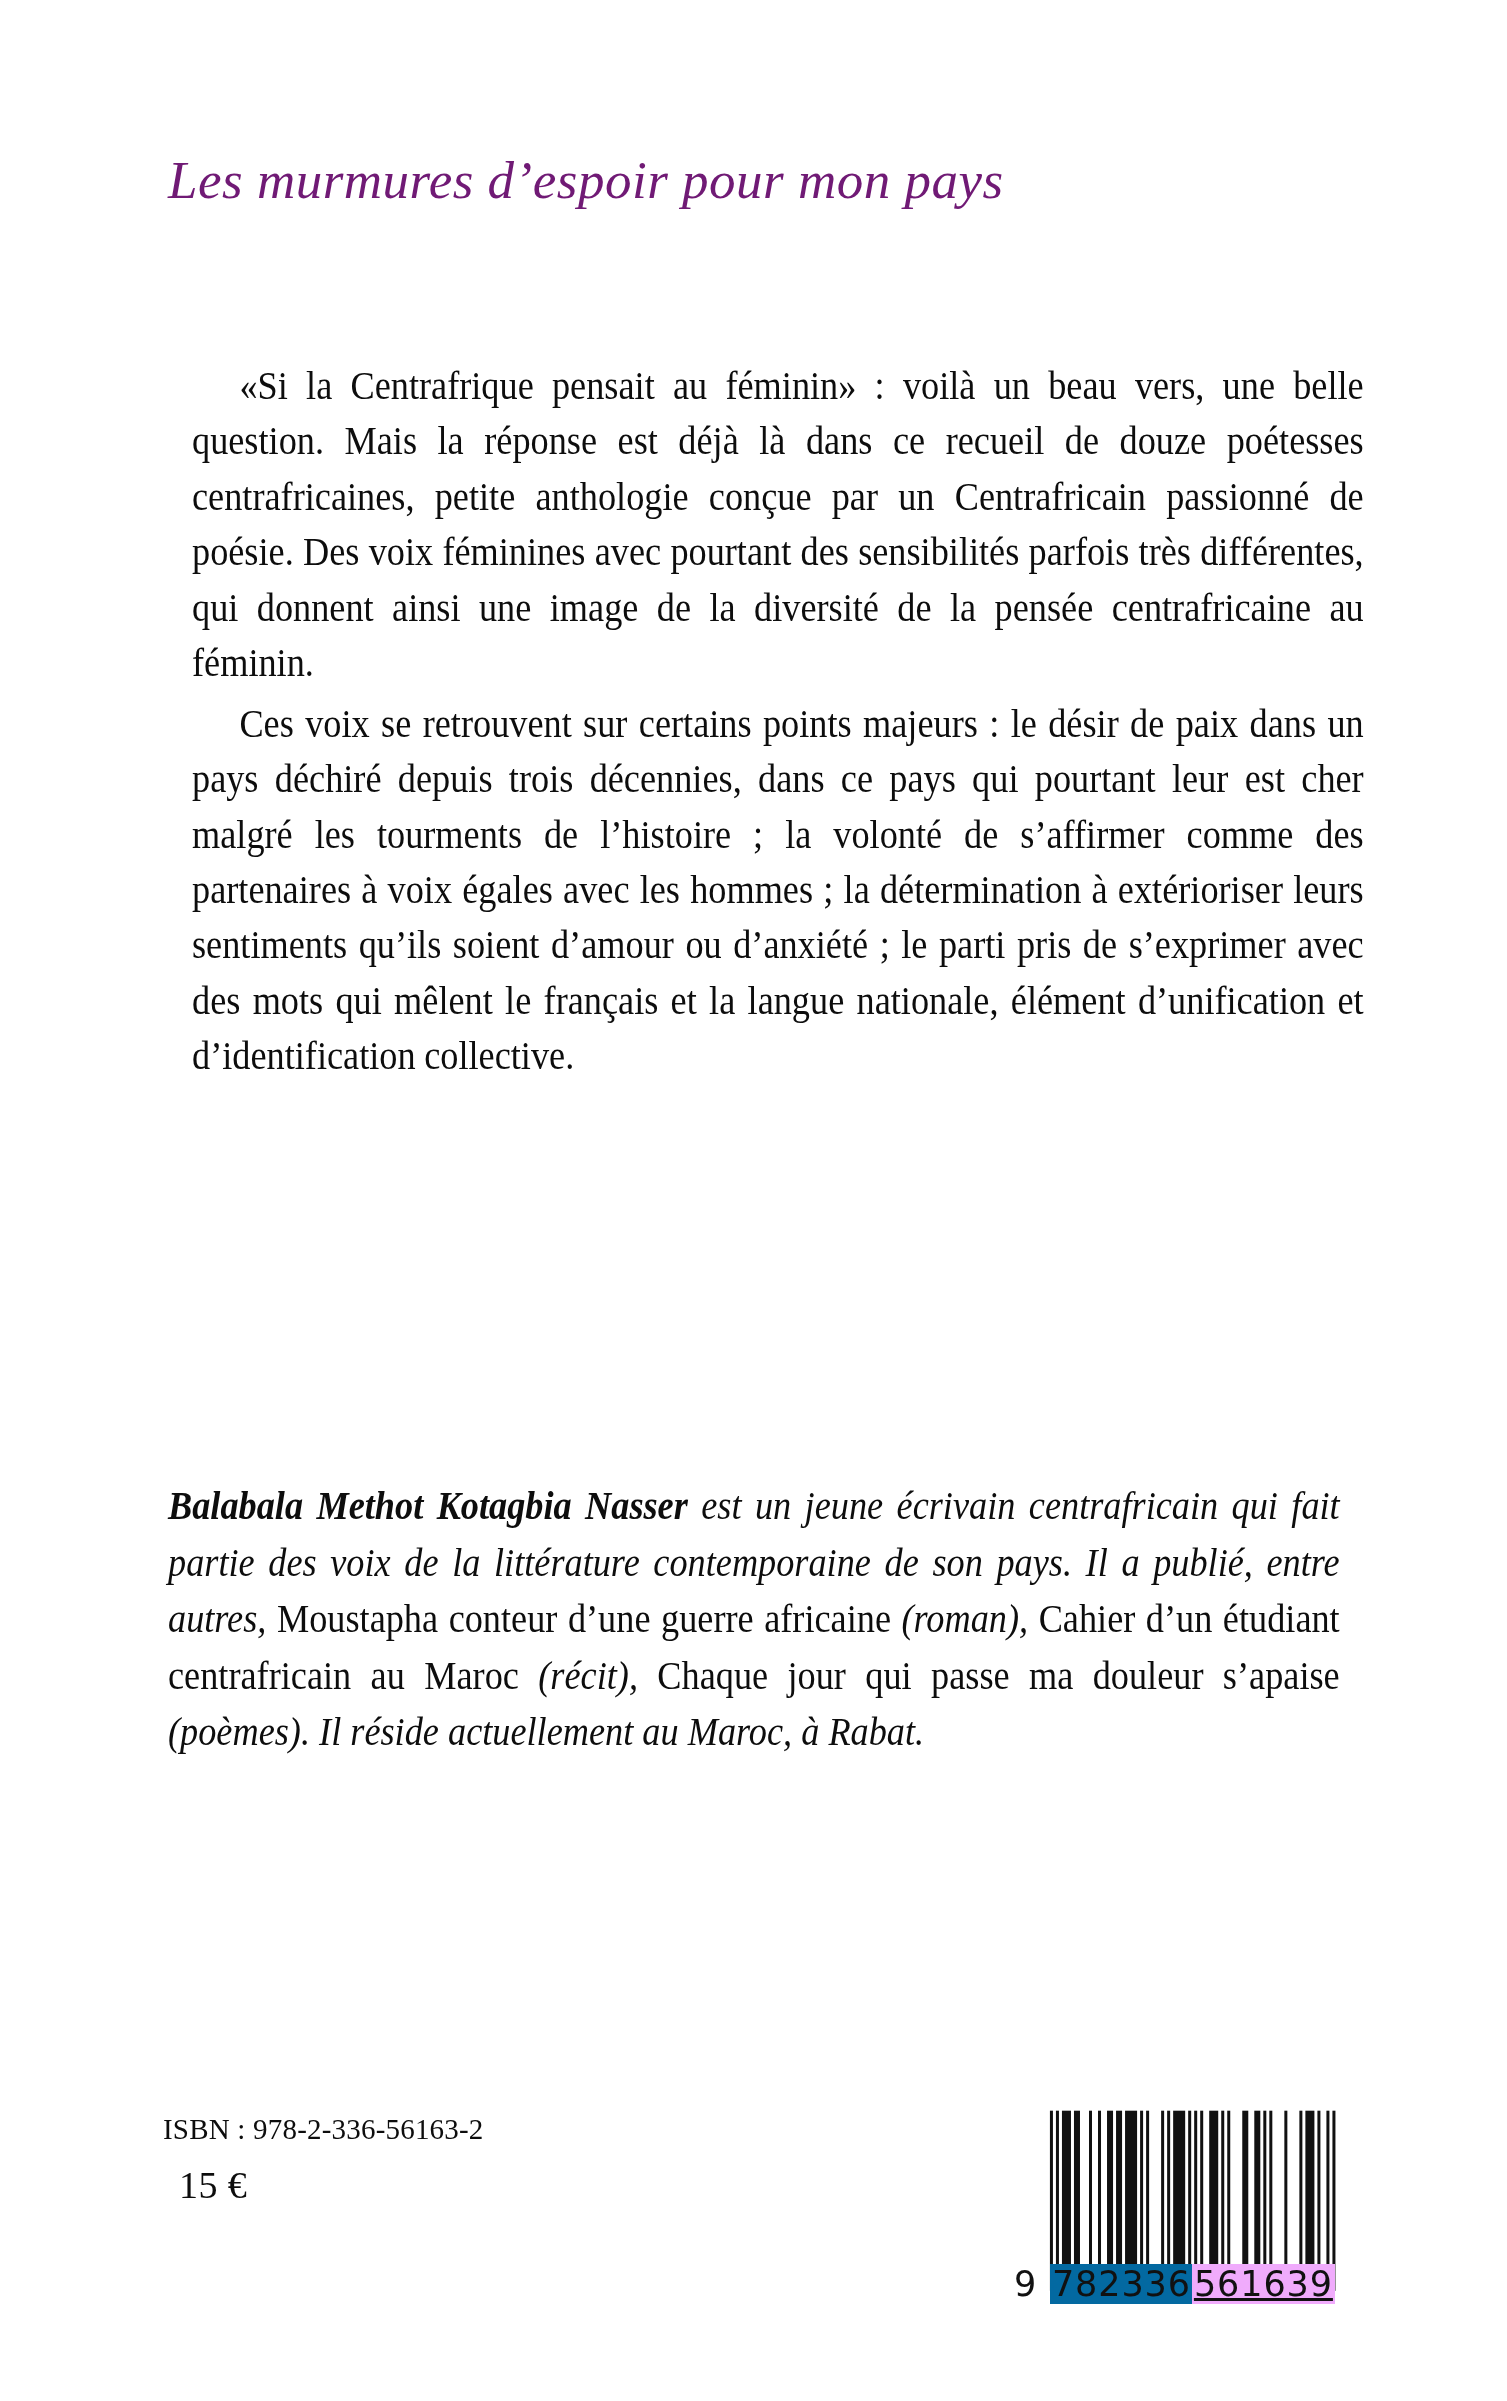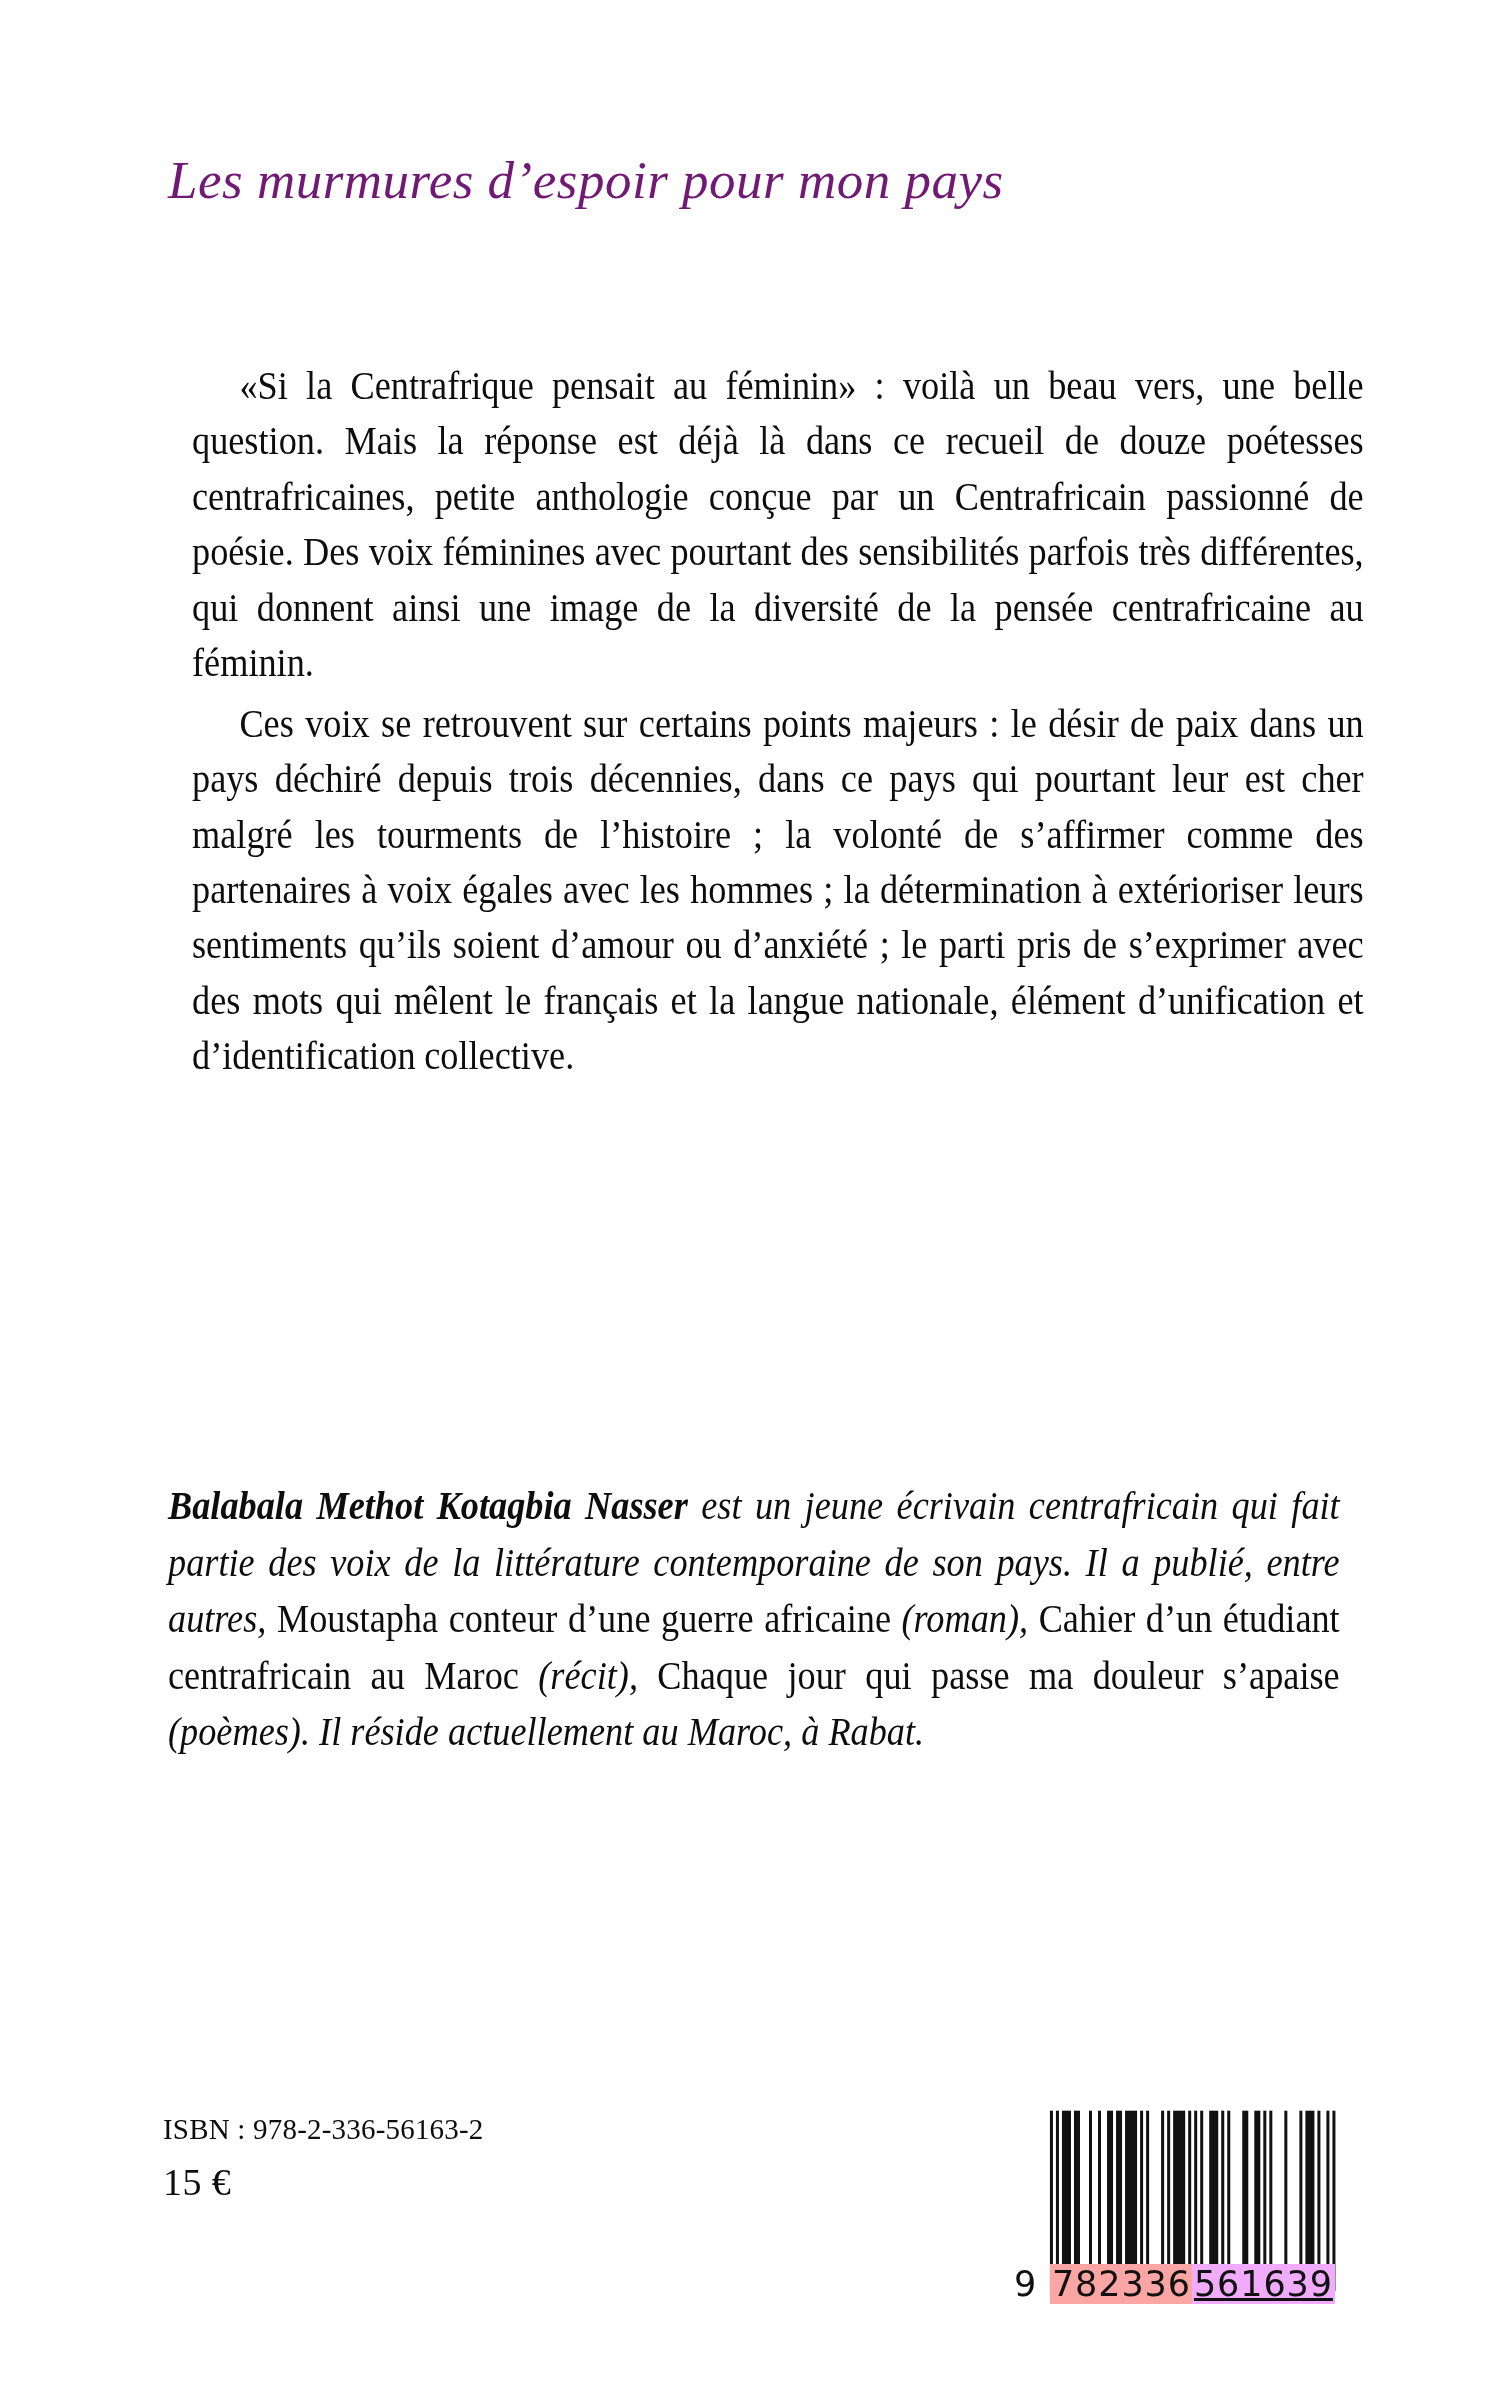--- a/index.html
+++ b/index.html
@@ -101,21 +101,21 @@
   }
   .footer .isbn {
     font-size: 29px;
     line-height: 1.2;
     margin: 0 0 13.2px 0;
     letter-spacing: 0.2px;
   }
   .footer .price {
     font-size: 38px;
     line-height: 1.2;
-    margin: 0;
+    margin: 16px;
     letter-spacing: 0.4px;
   }
 
   
   .barcode-wrap {
     position: absolute;
     left: 1014px;
     top: 2105px;
     width: 329px;
     height: 201px;
@@ -139,21 +139,21 @@
   }
   .bd-left {
     position: absolute;
     left: 0px;
     top: 0px;
   }
   .bd-main {
     position: absolute;
     left: 36px;
     top: 0px;
-    background: #fca5a5;
+    background: #0369a1;
     padding: 0 1.9px;
   }
   .bd-right {
     position: absolute;
     left: 178px;
     top: 0px;
     background: #f0abfc;
     padding: 0 1.9px;
     text-decoration: underline;
   }

